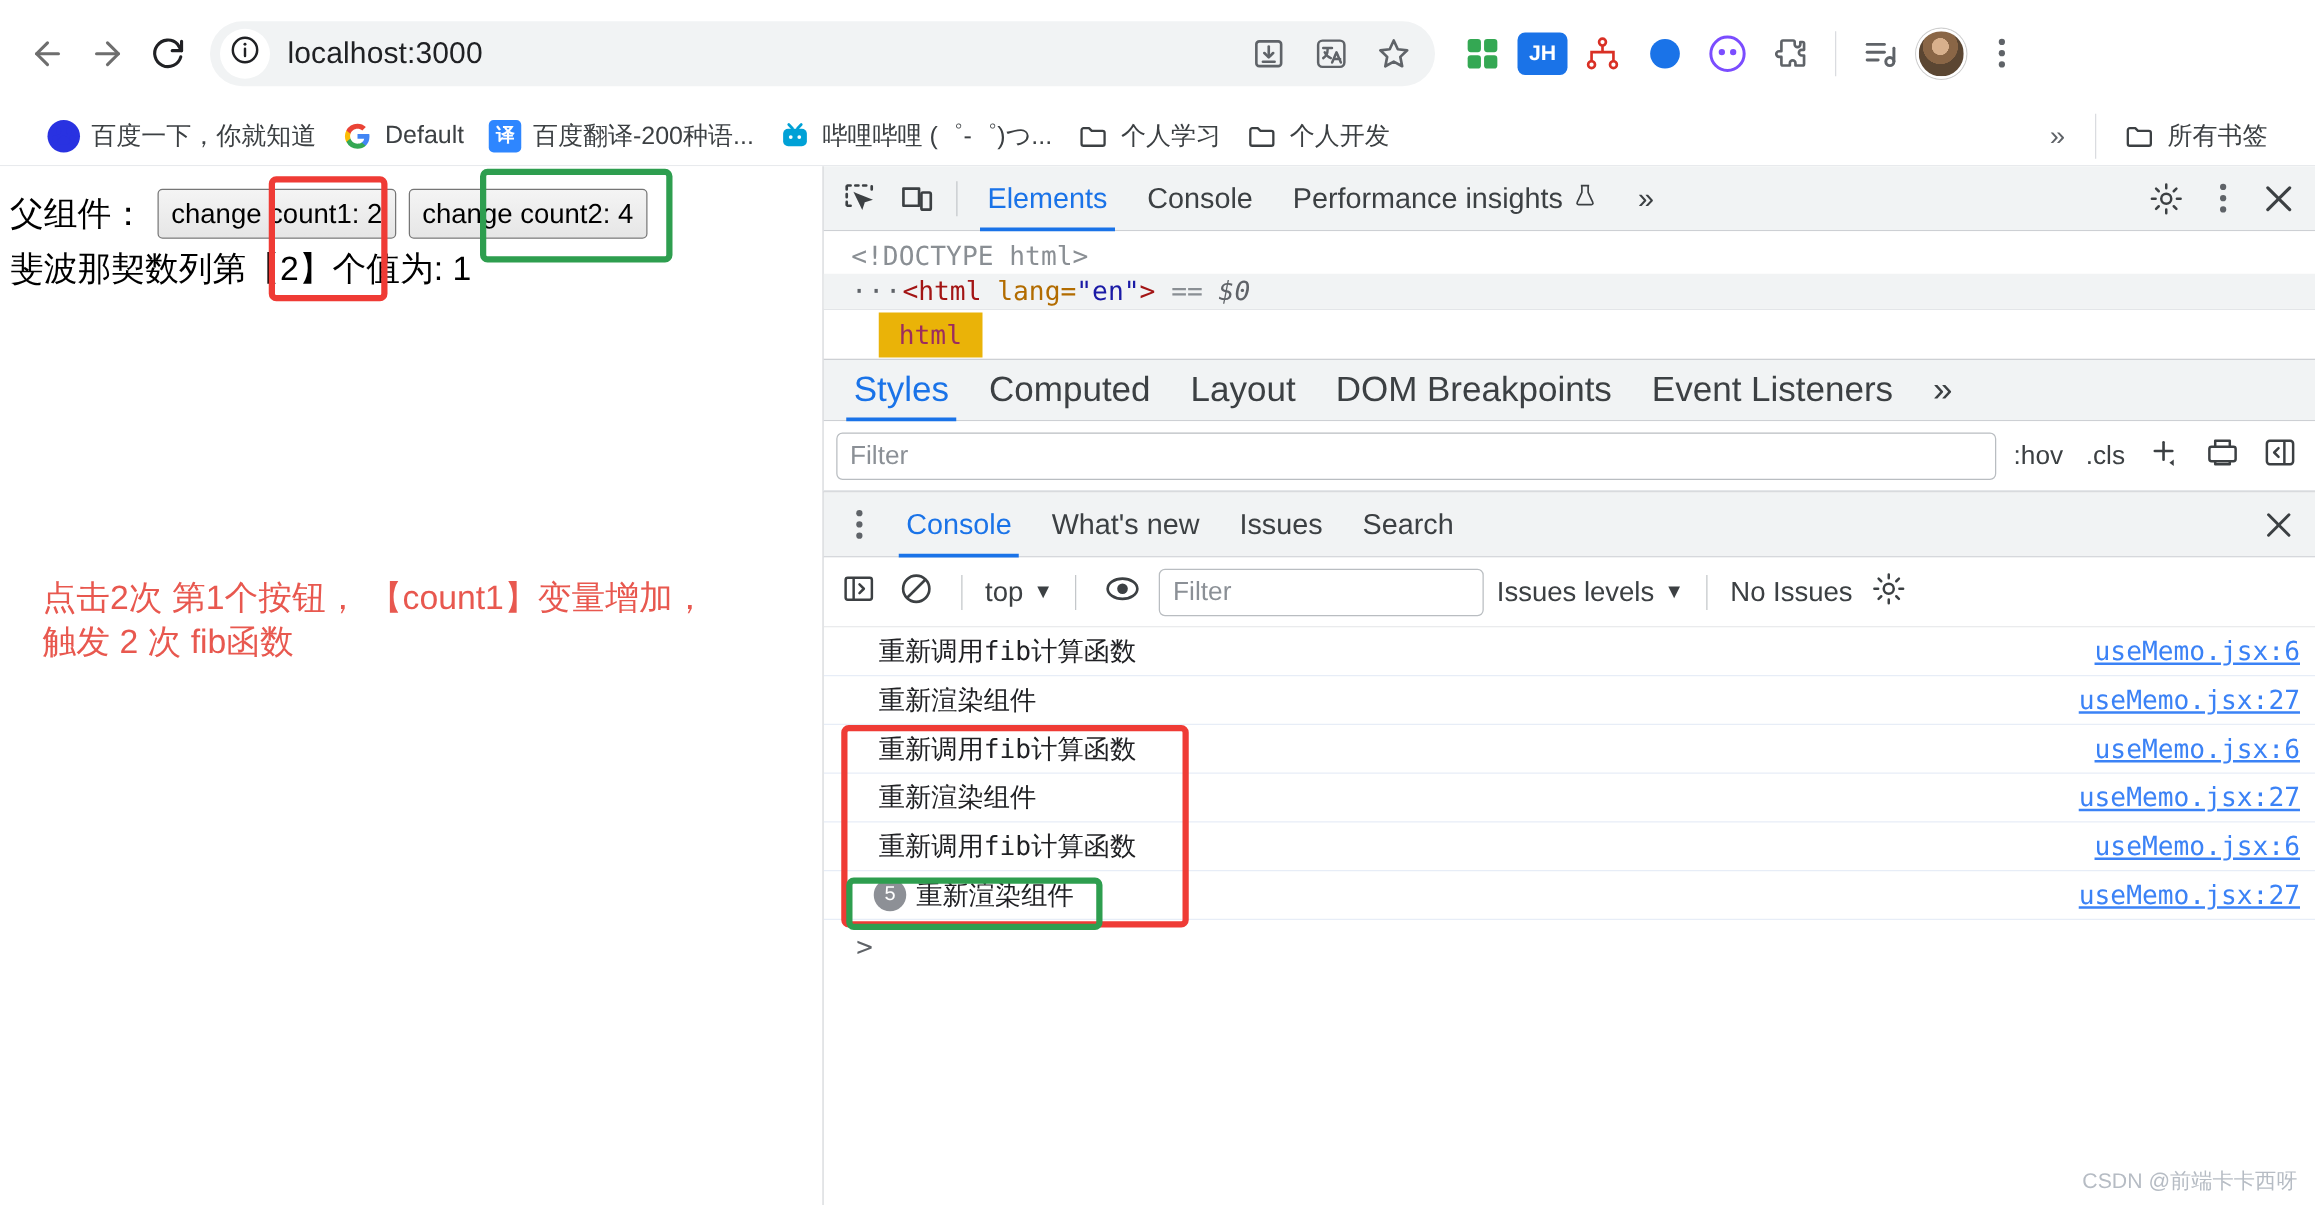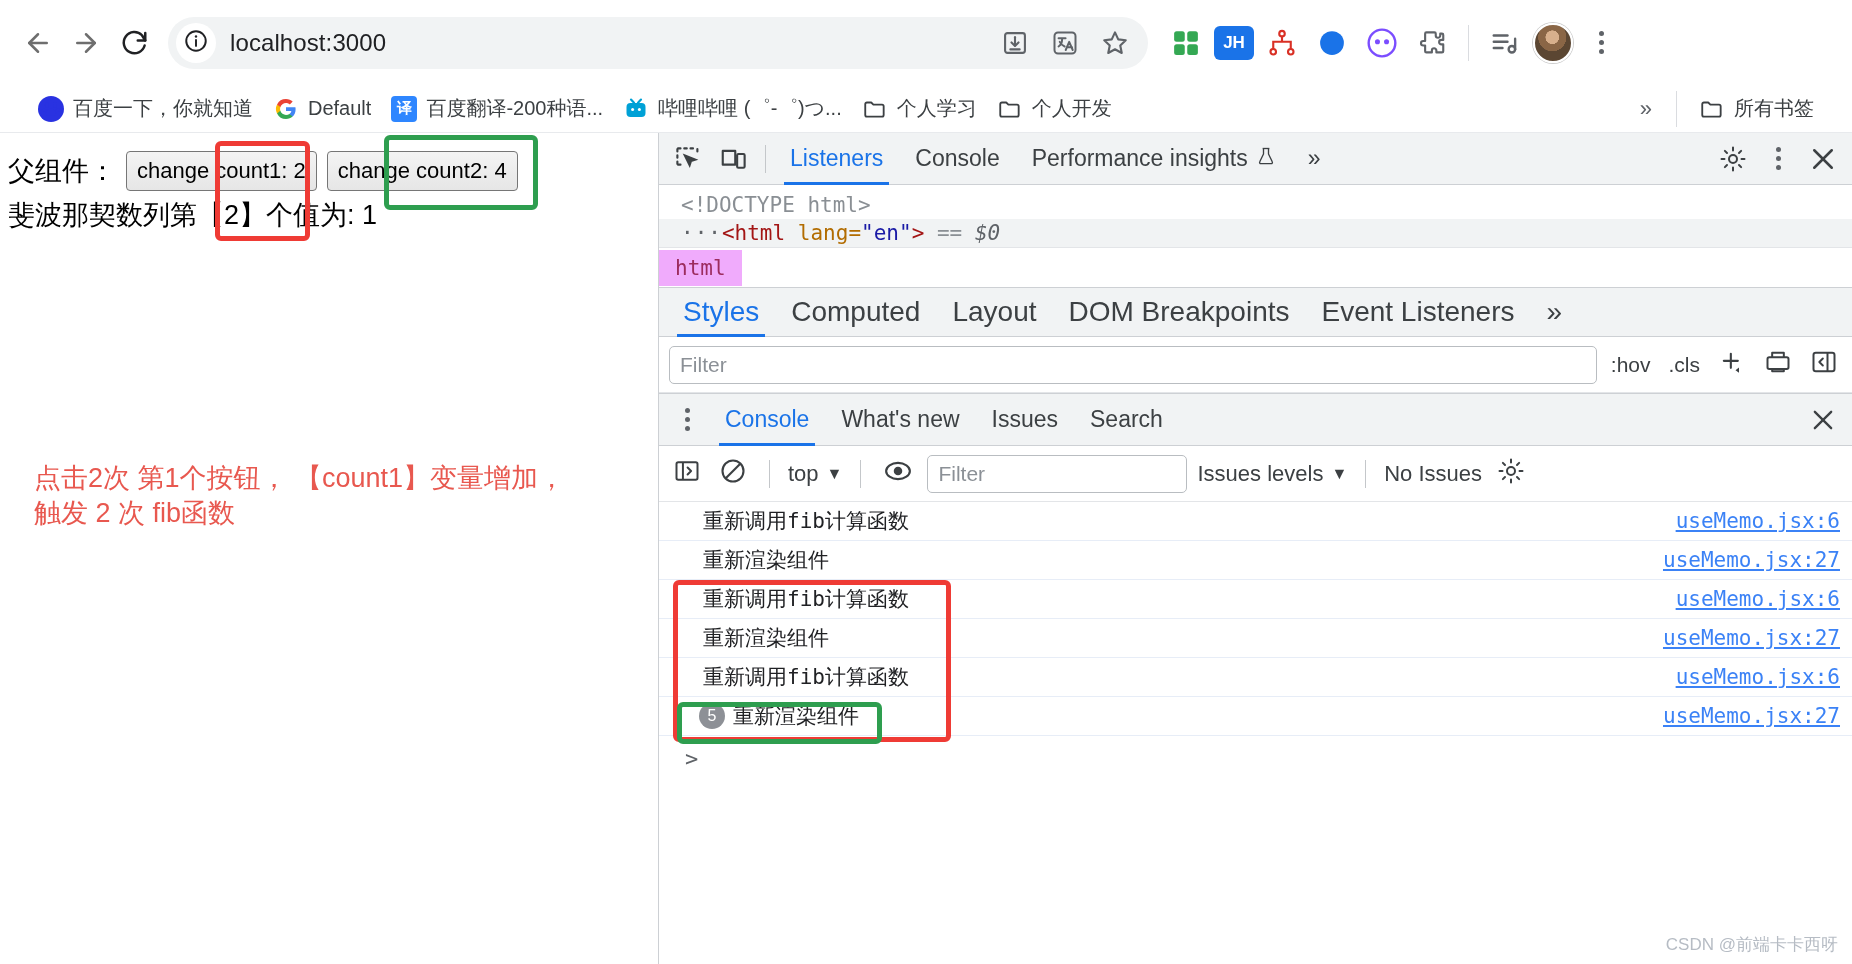--- a/index.html
+++ b/index.html
@@ -115,21 +115,21 @@
   .dom-line.sel { background:#f1f3f4; }
   .c-gray { color:#8a8f94; }
   .c-tag { color:#a31515; }
   .c-attr { color:#b26c00; }
   .c-val { color:#1a1aa6; }
   .c-dollar { color:#5f6368; font-style:italic; }
   .ellipsis-dots { color:#5f6368; letter-spacing:1px; }
 
   
   .dt-crumbs { height: 40px; display:flex; align-items:center; background:#fff; border-top:1px solid #e3e5e8;}
-  .crumb { font-size: 21px; color:#9c2c5e; background:#f0abfc; padding: 6px 16px; font-family:"DejaVu Sans Mono", monospace; }
+  .crumb { font-size: 21px; color:#9c2c5e; background:#eab308; padding: 6px 16px; font-family:"DejaVu Sans Mono", monospace;margin-left:44px; }
 
   
   .styles-tabbar {
     height: 50px; background:#f1f3f4; border-top:1px solid #cdd0d4; border-bottom:1px solid #cdd0d4;
     display:flex; align-items:center; padding-left: 8px;
   }
   .st-tab { padding: 0 16px; height:50px; display:flex; align-items:center; font-size:28px; color:#3c4043; cursor:pointer; position:relative; white-space:nowrap;}
   .st-tab.active { color:#1a73e8; }
   .st-tab.active:after { content:""; position:absolute; left:10px; right:10px; bottom:0; height:3px; background:#1a73e8; }
 
@@ -398,21 +398,21 @@
             </svg>
         </div>
         <div class="dt-iconbtn">
           <svg width="30" height="30" viewBox="0 0 24 24" fill="none" stroke="#3c4043" stroke-width="1.7" stroke-linejoin="round">
               <path d="M3 5.5h10v11H3z"></path>
               <rect x="14.5" y="8" width="6" height="11" rx="1"></rect>
             </svg>
         </div>
         <div class="dt-sep"></div>
         <div class="dt-tab active">
-            <span>Listeners</span>
+            <span>Elements</span>
           </div>
         <div class="dt-tab">
             <span>Console</span>
           </div>
         <div class="dt-tab">
           <span>Performance insights</span>
           <span>
             <svg width="20" height="22" viewBox="0 0 24 24" fill="none" stroke="#3c4043" stroke-width="1.6" stroke-linejoin="round">
                 <path d="M9 3v6.5L4.5 19a1.5 1.5 0 0 0 1.3 2.2h12.4A1.5 1.5 0 0 0 19.5 19L15 9.5V3"></path>
                 <path d="M8 3h8"></path>

